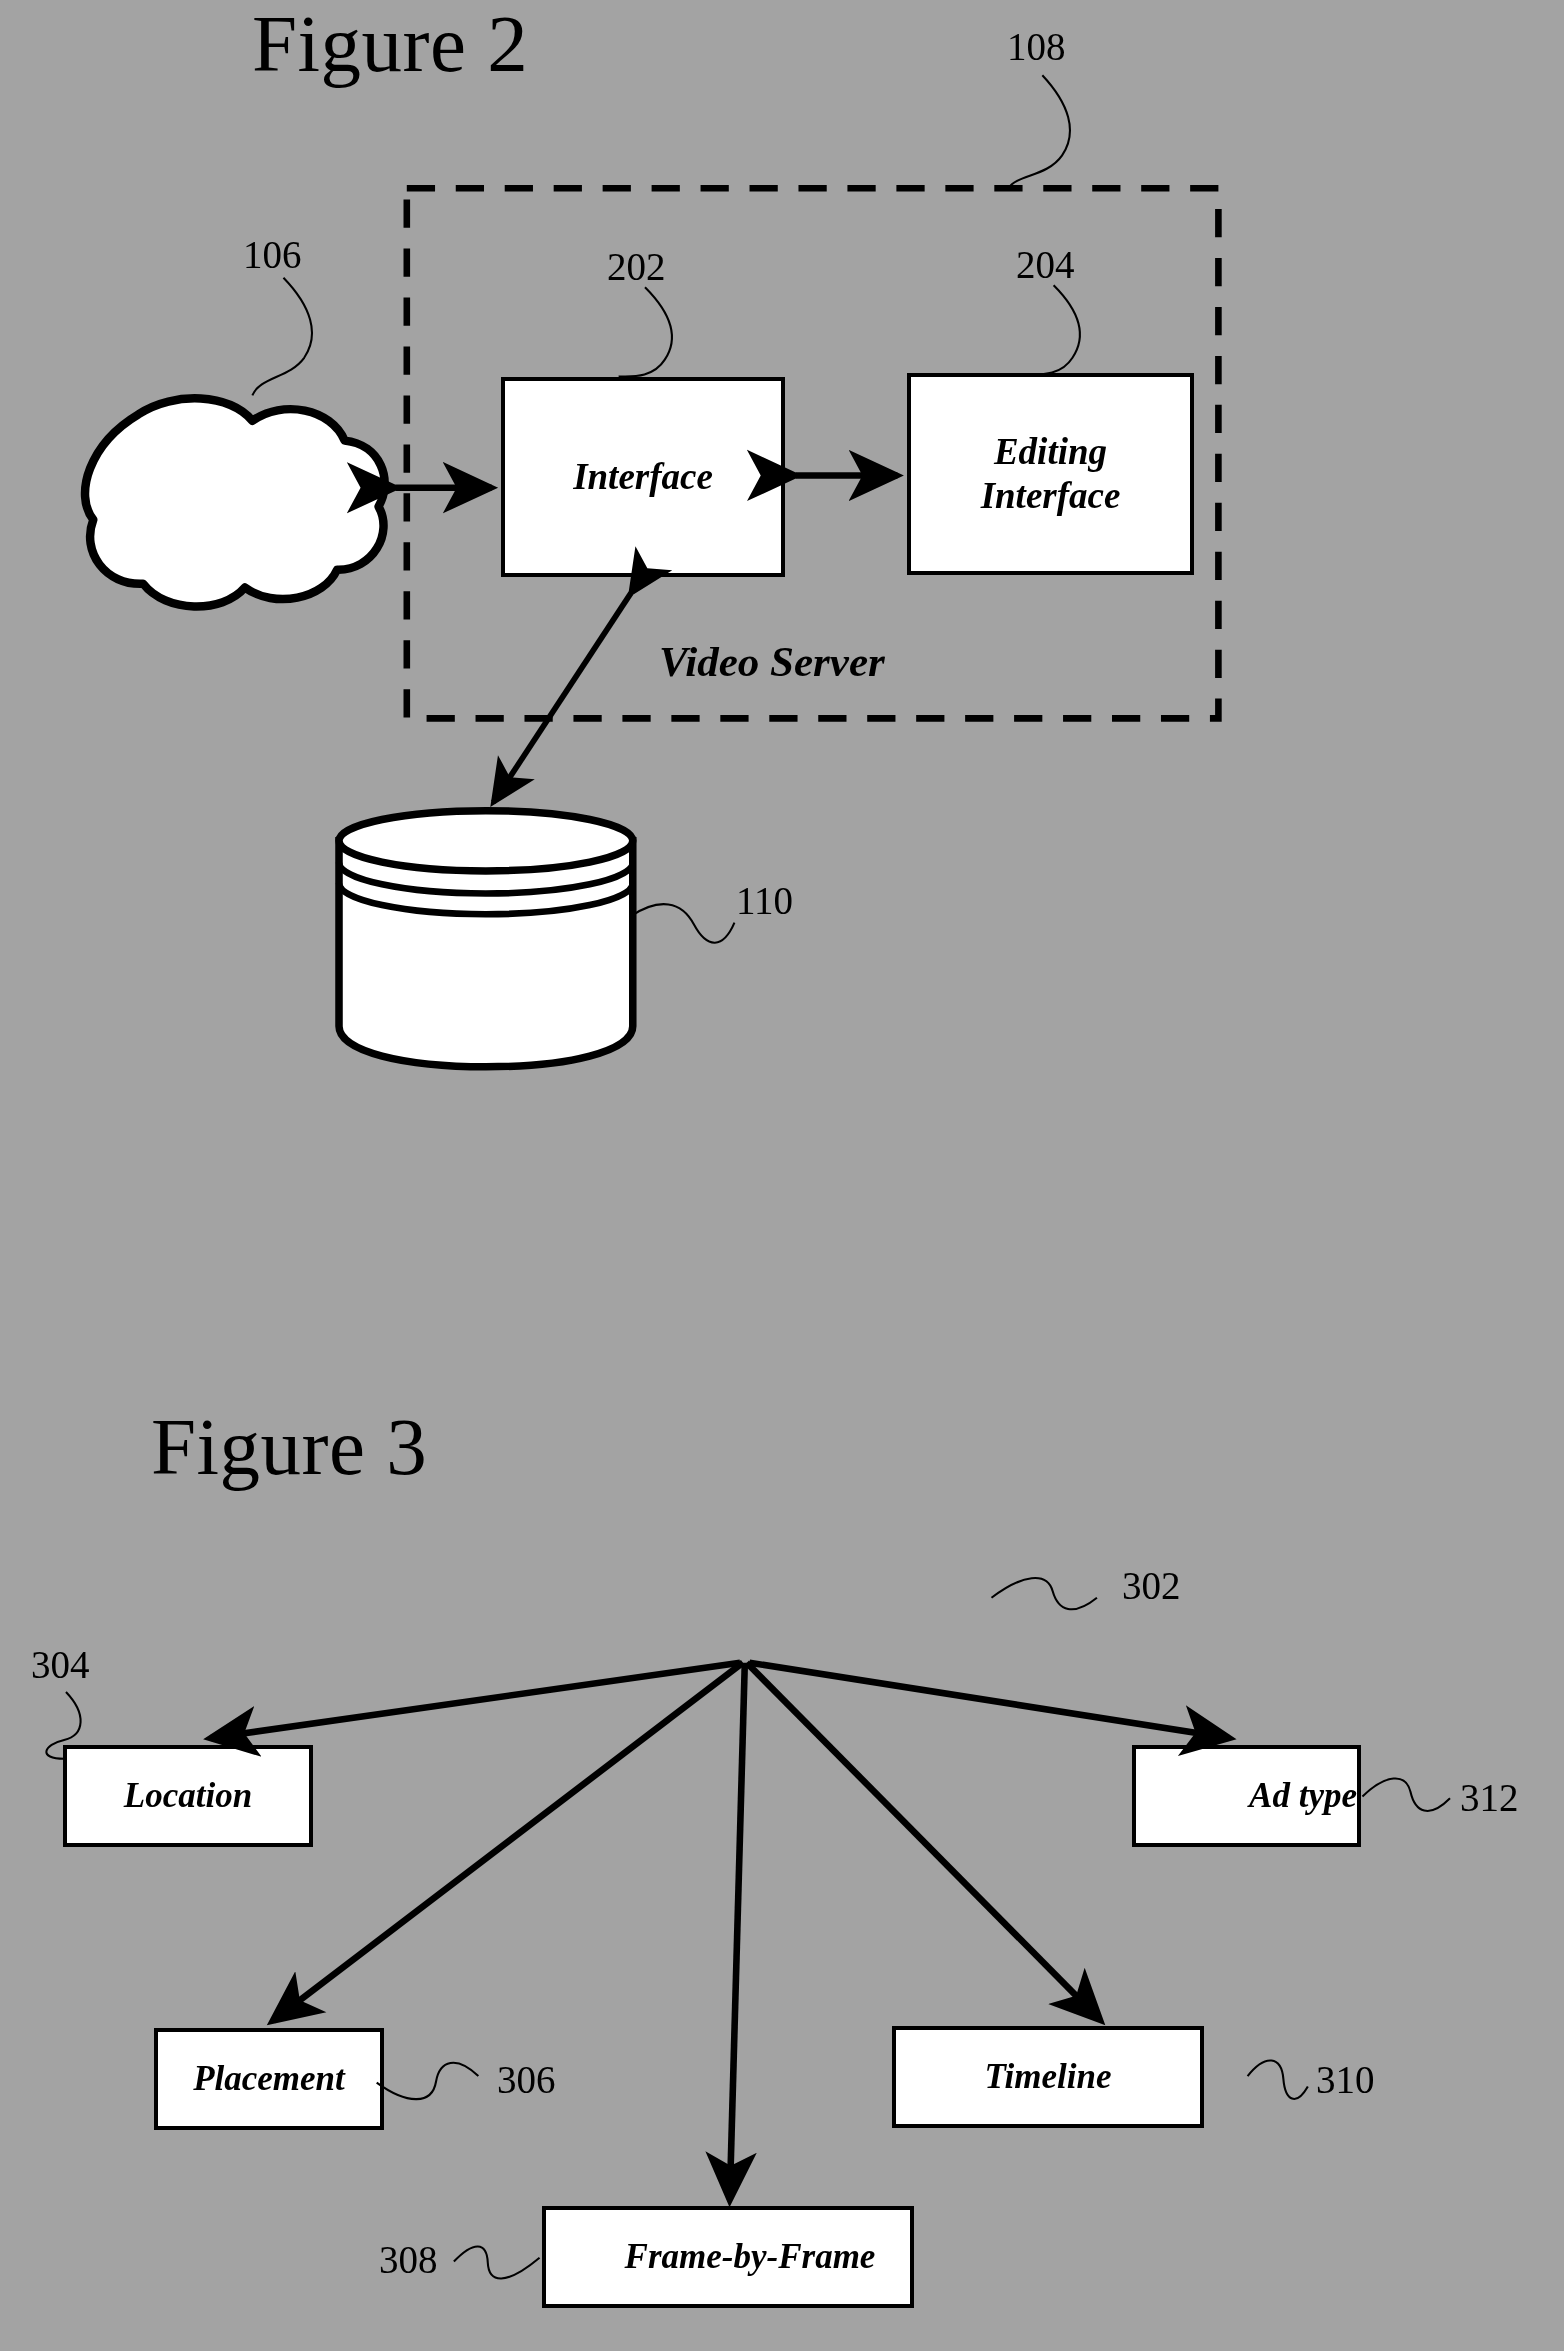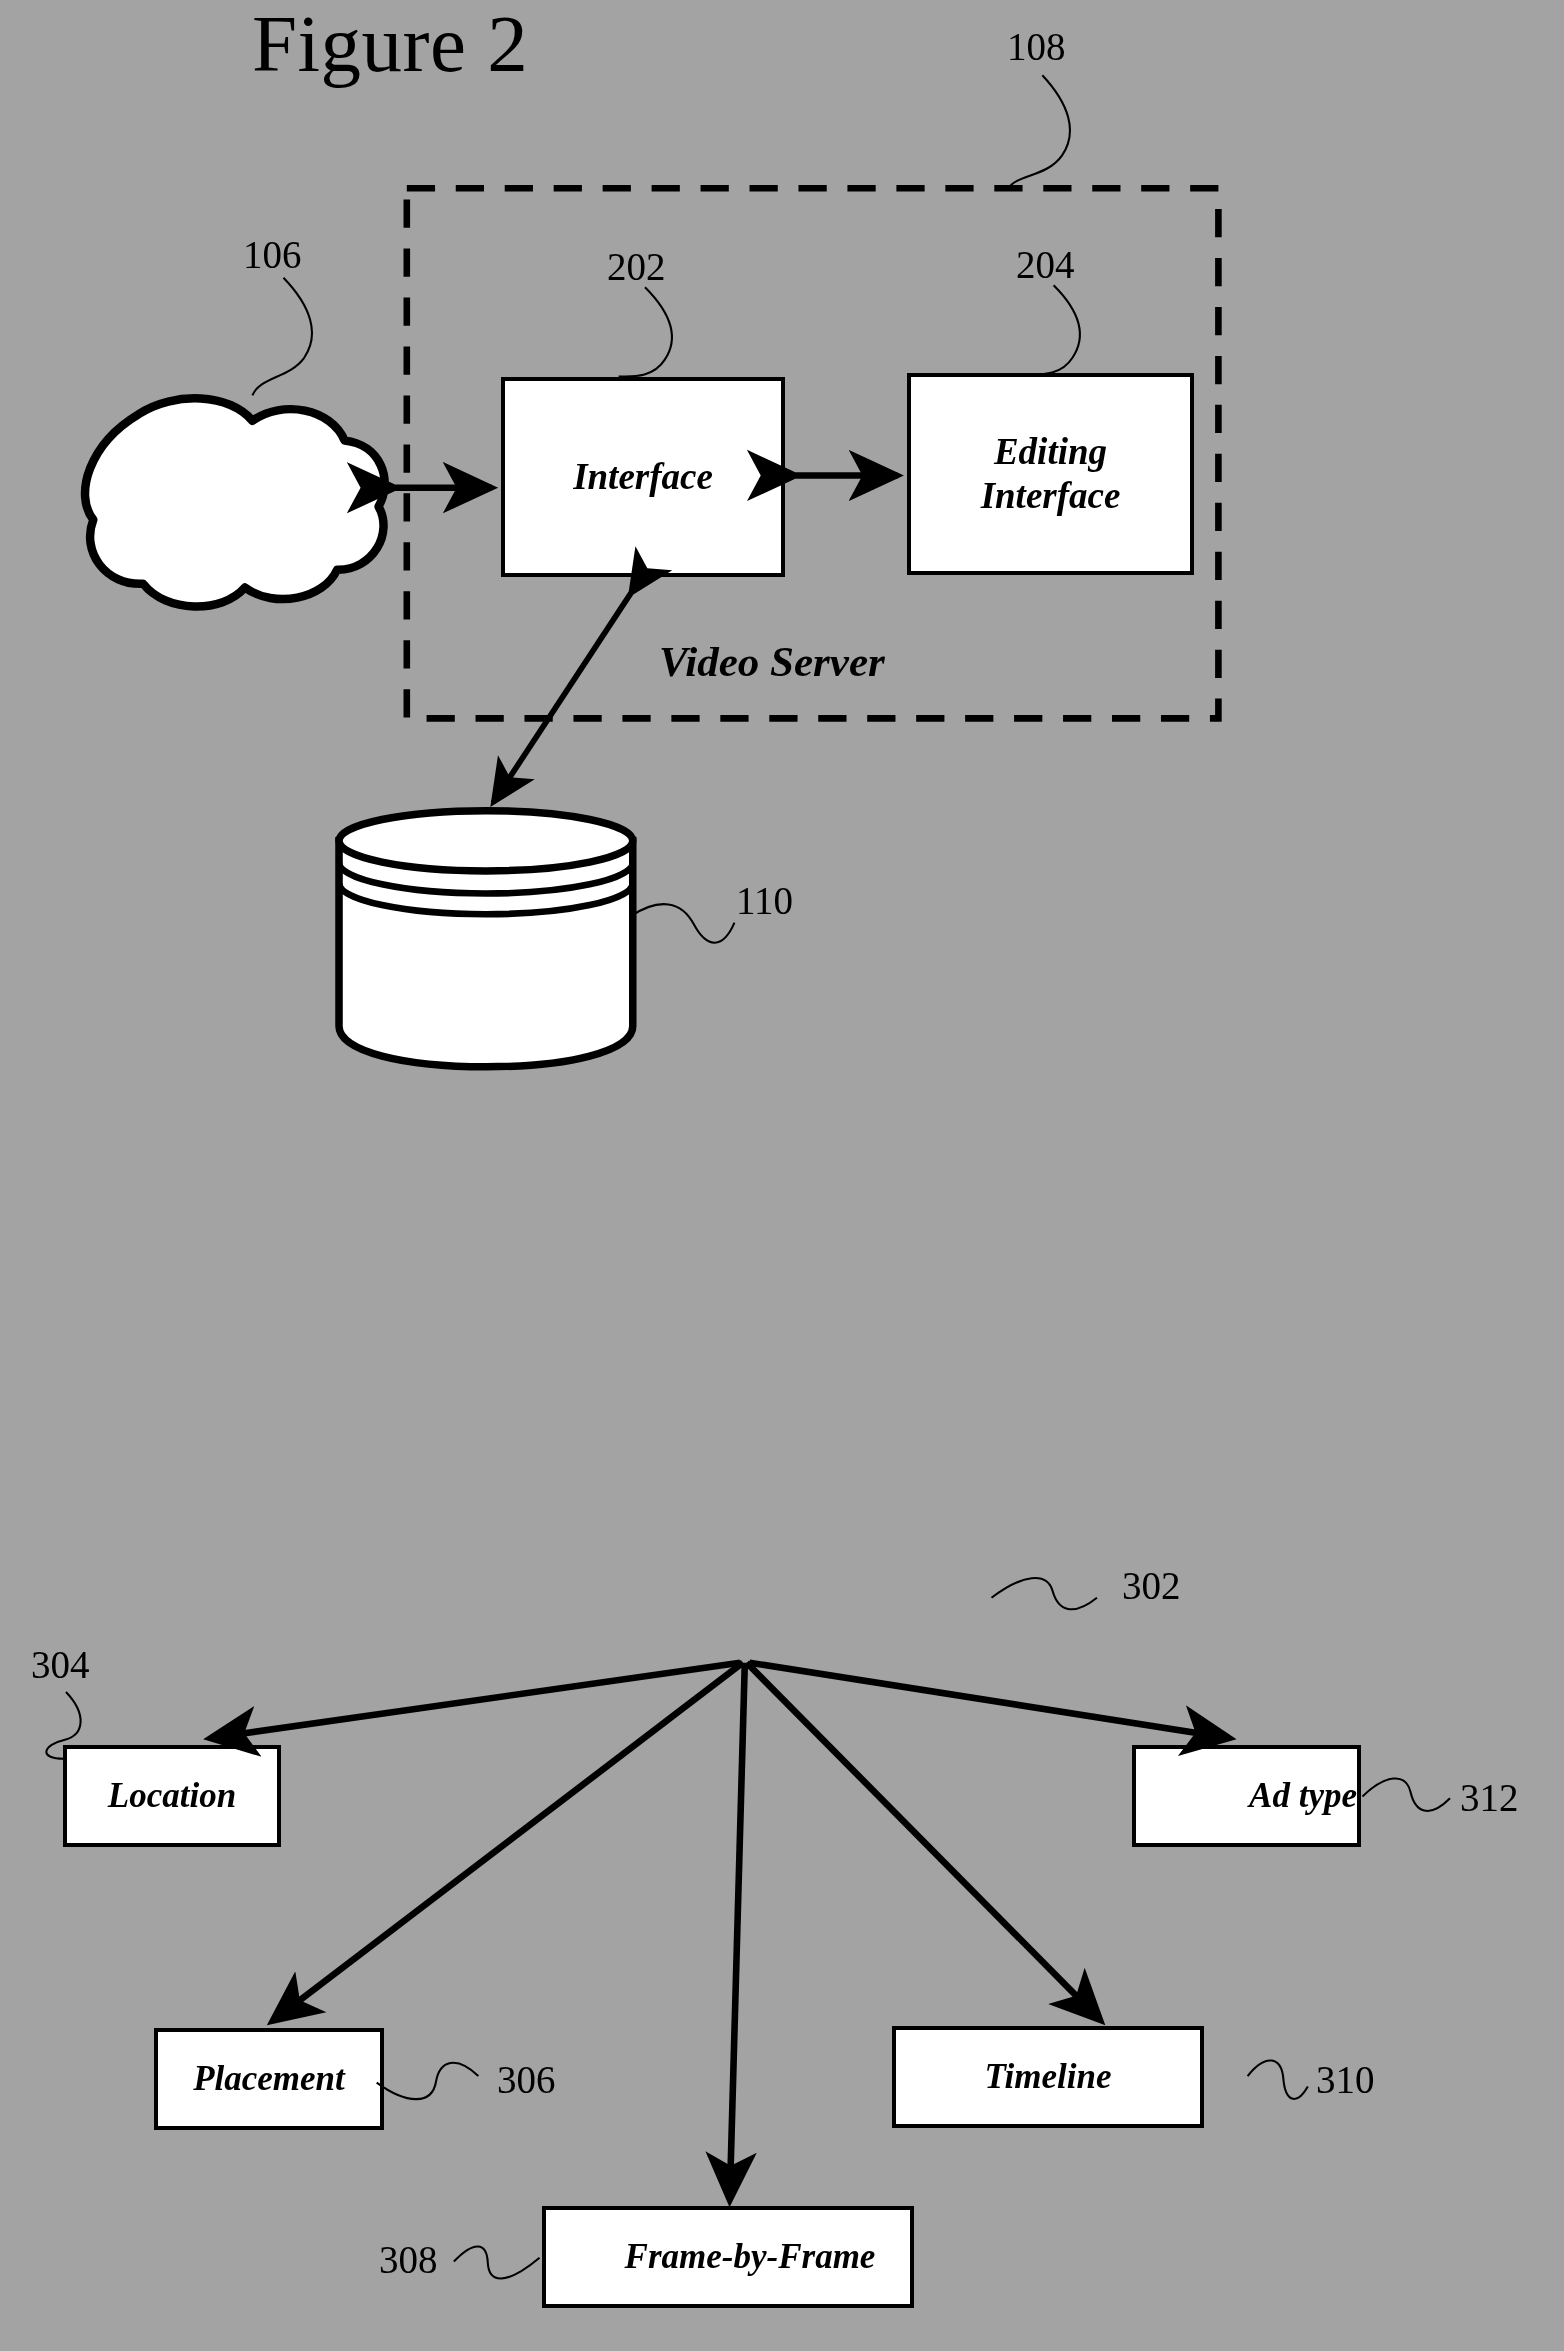--- a/index.html
+++ b/index.html
@@ -147,24 +147,25 @@
     <line x1="670" y1="630" x2="524" y2="852" stroke="#000" stroke-width="6" marker-start="url(#ah2)" marker-end="url(#ah)"></line>
 
     <g>
       <path d="M360,893 L360,1090 C360,1117 430,1133 516,1133 C602,1133 672,1117 672,1090 L672,893 Z" fill="#fff" stroke="#000" stroke-width="8"></path>
       <ellipse cx="516" cy="893" rx="156" ry="32" fill="#fff" stroke="#000" stroke-width="8"></ellipse>
       <path d="M360,916 C360,934 430,949 516,949 C602,949 672,934 672,916" fill="none" stroke="#000" stroke-width="7"></path>
       <path d="M360,938 C360,956 430,971 516,971 C602,971 672,956 672,938" fill="none" stroke="#000" stroke-width="7"></path>
     </g>
   </svg>
 
+  <div class="fig-title abs" style="left:151px; top:1407px;">Figure 3</div>
 
   <div class="ref-num abs" style="left:1122px; top:1566px;">302</div>
 
-  <div class="box abs" style="left:63px; top:1745px; width:218px; height:102px;">
+  <div class="box abs" style="left:63px; top:1745px; width:250px; height:102px;">
     <span class="box-label" style="font-size:35px;">Location</span>
   </div>
   <div class="ref-num abs" style="left:31px; top:1645px;">304</div>
 
   <div class="box abs" style="left:1132px; top:1745px; width:229px; height:102px;justify-content:flex-end;">
     <span class="box-label" style="font-size:35px;">Ad type</span>
   </div>
   <div class="ref-num abs" style="left:1460px; top:1778px;">312</div>
 
   <div class="box abs" style="left:146px; top:2028px; width:230px; height:102px;margin-left:8px;">

